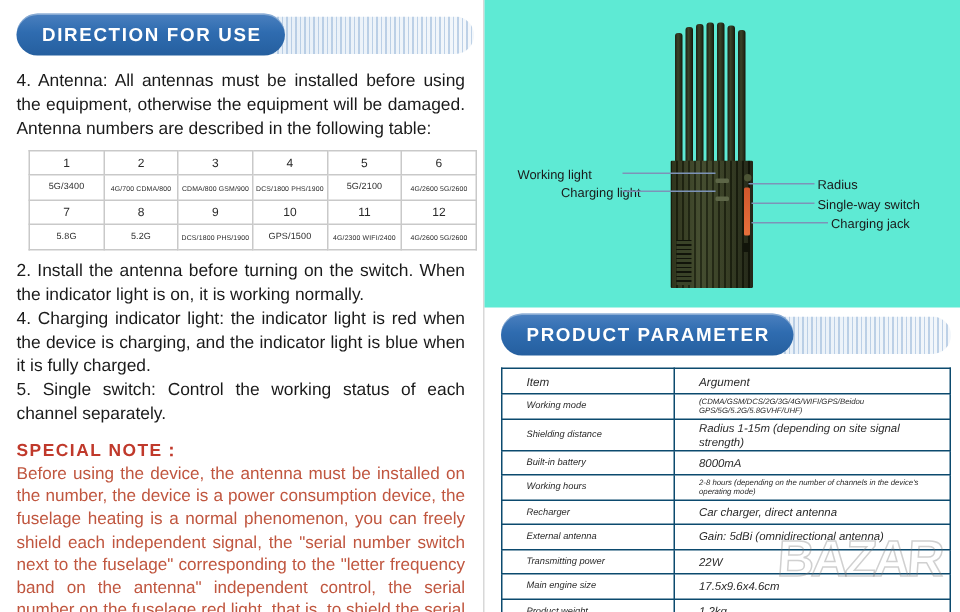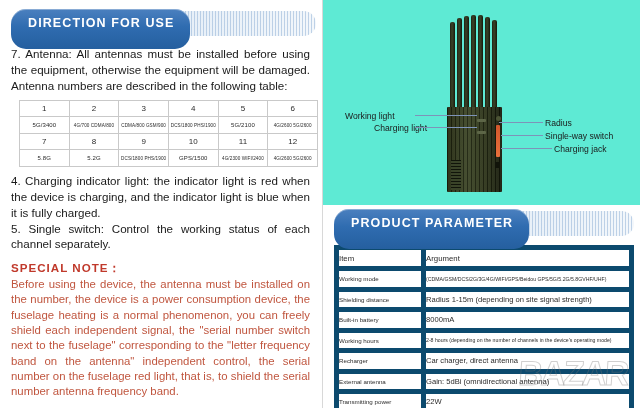--- a/index.html
+++ b/index.html
@@ -29,21 +29,21 @@
     position:absolute;left:0;top:2px;right:0;height:25px;
     border-radius:13px;
     background:
       repeating-linear-gradient(90deg,
         rgba(146,178,214,.55) 0px, rgba(146,178,214,.55) 1px,
         rgba(255,255,255,0) 1px, rgba(255,255,255,0) 3px),
       linear-gradient(90deg,#dbe7f4 0%, #e8f0f8 60%, #f3f7fb 100%);
   }
   .banner-pill{
     position:absolute;left:0;top:0;height:28px;
-    padding:0 16px 12px 17px;
+    padding:0 16px 0 17px;
     display:flex;align-items:center;
     border-radius:15px;
     background:linear-gradient(180deg,#4b80bf 0%,#2f6cb0 45%,#255f9f 100%);
     box-shadow:inset 0 1px 0 rgba(255,255,255,.35);
   }
   .banner-pill span{
     color:#ffffff;font-size:12.5px;font-weight:bold;letter-spacing:1.1px;
     white-space:nowrap;
   }
 
@@ -131,21 +131,21 @@
   .leader{
     position:absolute;height:1px;background:#7d93b8;
   }
 
   
   .banner-wrap2{position:relative;height:30px;margin:4px 6px 0 11px;}
   .param-table{
     margin:6px 6px 0 11px;width:300px;border-collapse:collapse;table-layout:fixed;
   }
   .param-table td{
-    border:5px solid #0c4a6e;color:#2b2b2b;padding:1px 0;vertical-align:middle;
+    border:1px solid #0c4a6e;color:#2b2b2b;padding:1px 16px;vertical-align:middle;font-style:italic;
   }
   .param-table td.k{width:82px;font-size:6.2px;}
   .param-table td.v{font-size:7.6px;}
   .param-table tr.r-head td{height:14px;font-size:7.8px;}
   .param-table tr td{height:13.5px;}
   .param-table td.small{font-size:5.2px;}
 
   .watermark{
     position:absolute;right:4px;bottom:6px;width:126px;height:58px;
     pointer-events:none;
@@ -165,21 +165,21 @@
   <div class="left">
 
     <div class="banner-wrap">
       <div class="banner-stripes"></div>
       <div class="banner-pill">
         <span>DIRECTION FOR USE</span>
       </div>
     </div>
 
     <div class="body-txt">
-      <p>7. Antenna: All antennas must be installed before using the equipment, otherwise the equipment will be damaged. Antenna numbers are described in the following table:</p>
+      <p>4. Antenna: All antennas must be installed before using the equipment, otherwise the equipment will be damaged. Antenna numbers are described in the following table:</p>
     </div>
 
     <table class="ant-table">
       <tbody>
         <tr class="num">
           <td>1</td>
           <td>2</td>
           <td>3</td>
           <td>4</td>
           <td>5</td>
@@ -206,20 +206,21 @@
           <td class="big">5.2G</td>
           <td>DCS/1800 PHS/1900</td>
           <td class="big">GPS/1500</td>
           <td>4G/2300 WIFI/2400</td>
           <td>4G/2600 5G/2600</td>
         </tr>
       </tbody>
     </table>
 
     <div class="body-txt" style="margin-top:6px;">
+      <p>2. Install the antenna before turning on the switch. When the indicator light is on, it is working normally.</p>
       <p>4. Charging indicator light: the indicator light is red when the device is charging, and the indicator light is blue when it is fully charged.</p>
       <p>5. Single switch: Control the working status of each channel separately.</p>
     </div>
 
     <div class="note-head">SPECIAL NOTE：</div>
     <div class="note-body">Before using the device, the antenna must be installed on the number, the device is a power consumption device, the fuselage heating is a normal phenomenon, you can freely shield each independent signal, the "serial number switch next to the fuselage" corresponding to the "letter frequency band on the antenna" independent control, the serial number on the fuselage red light, that is, to shield the serial number antenna frequency band.</div>
   </div>
 
   <div class="right">
 

